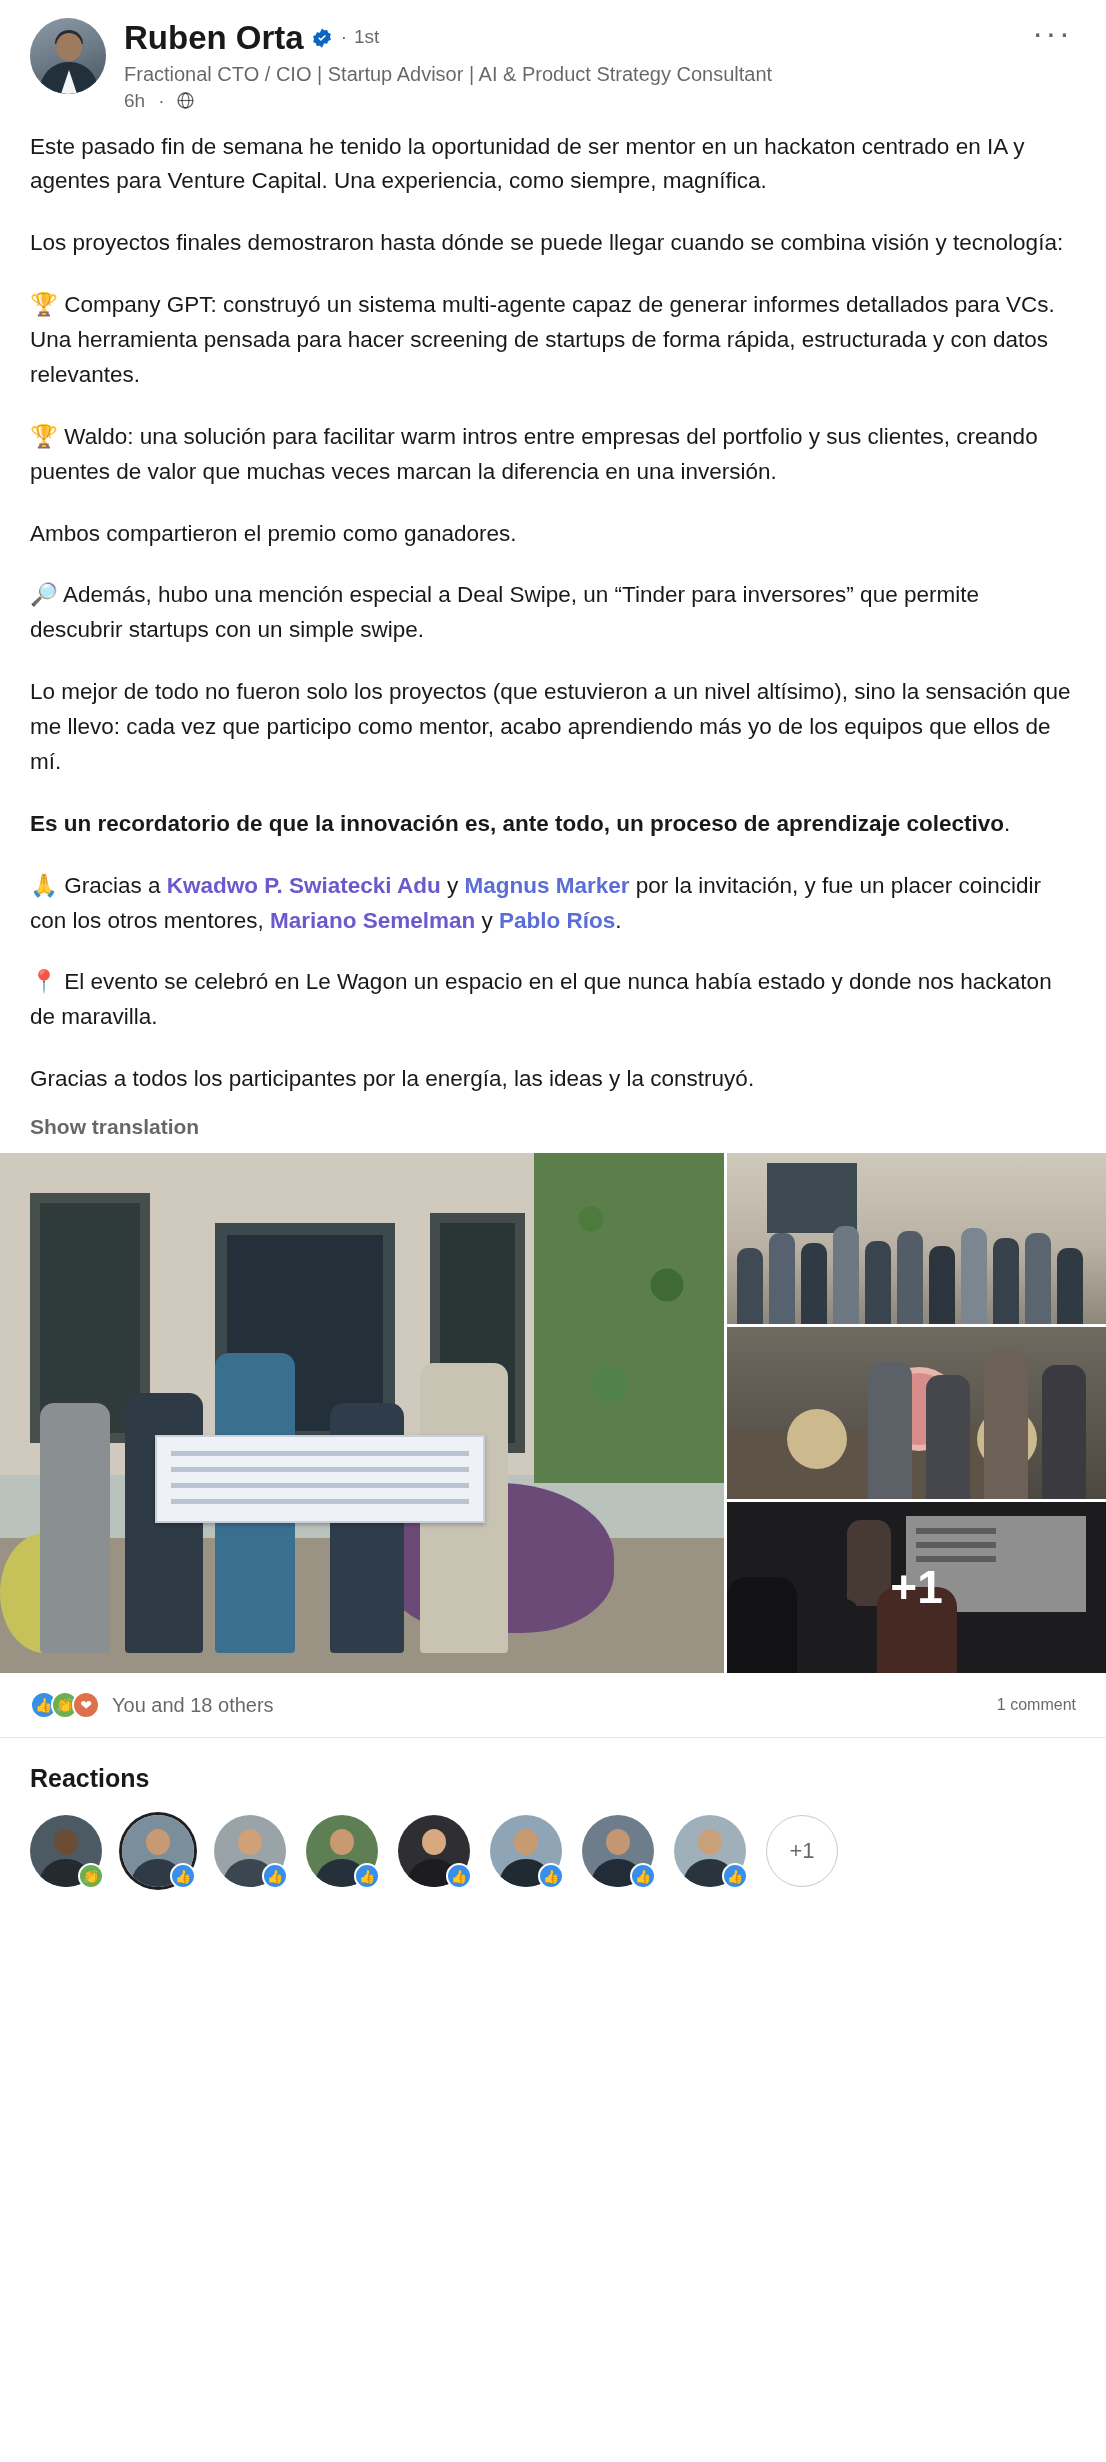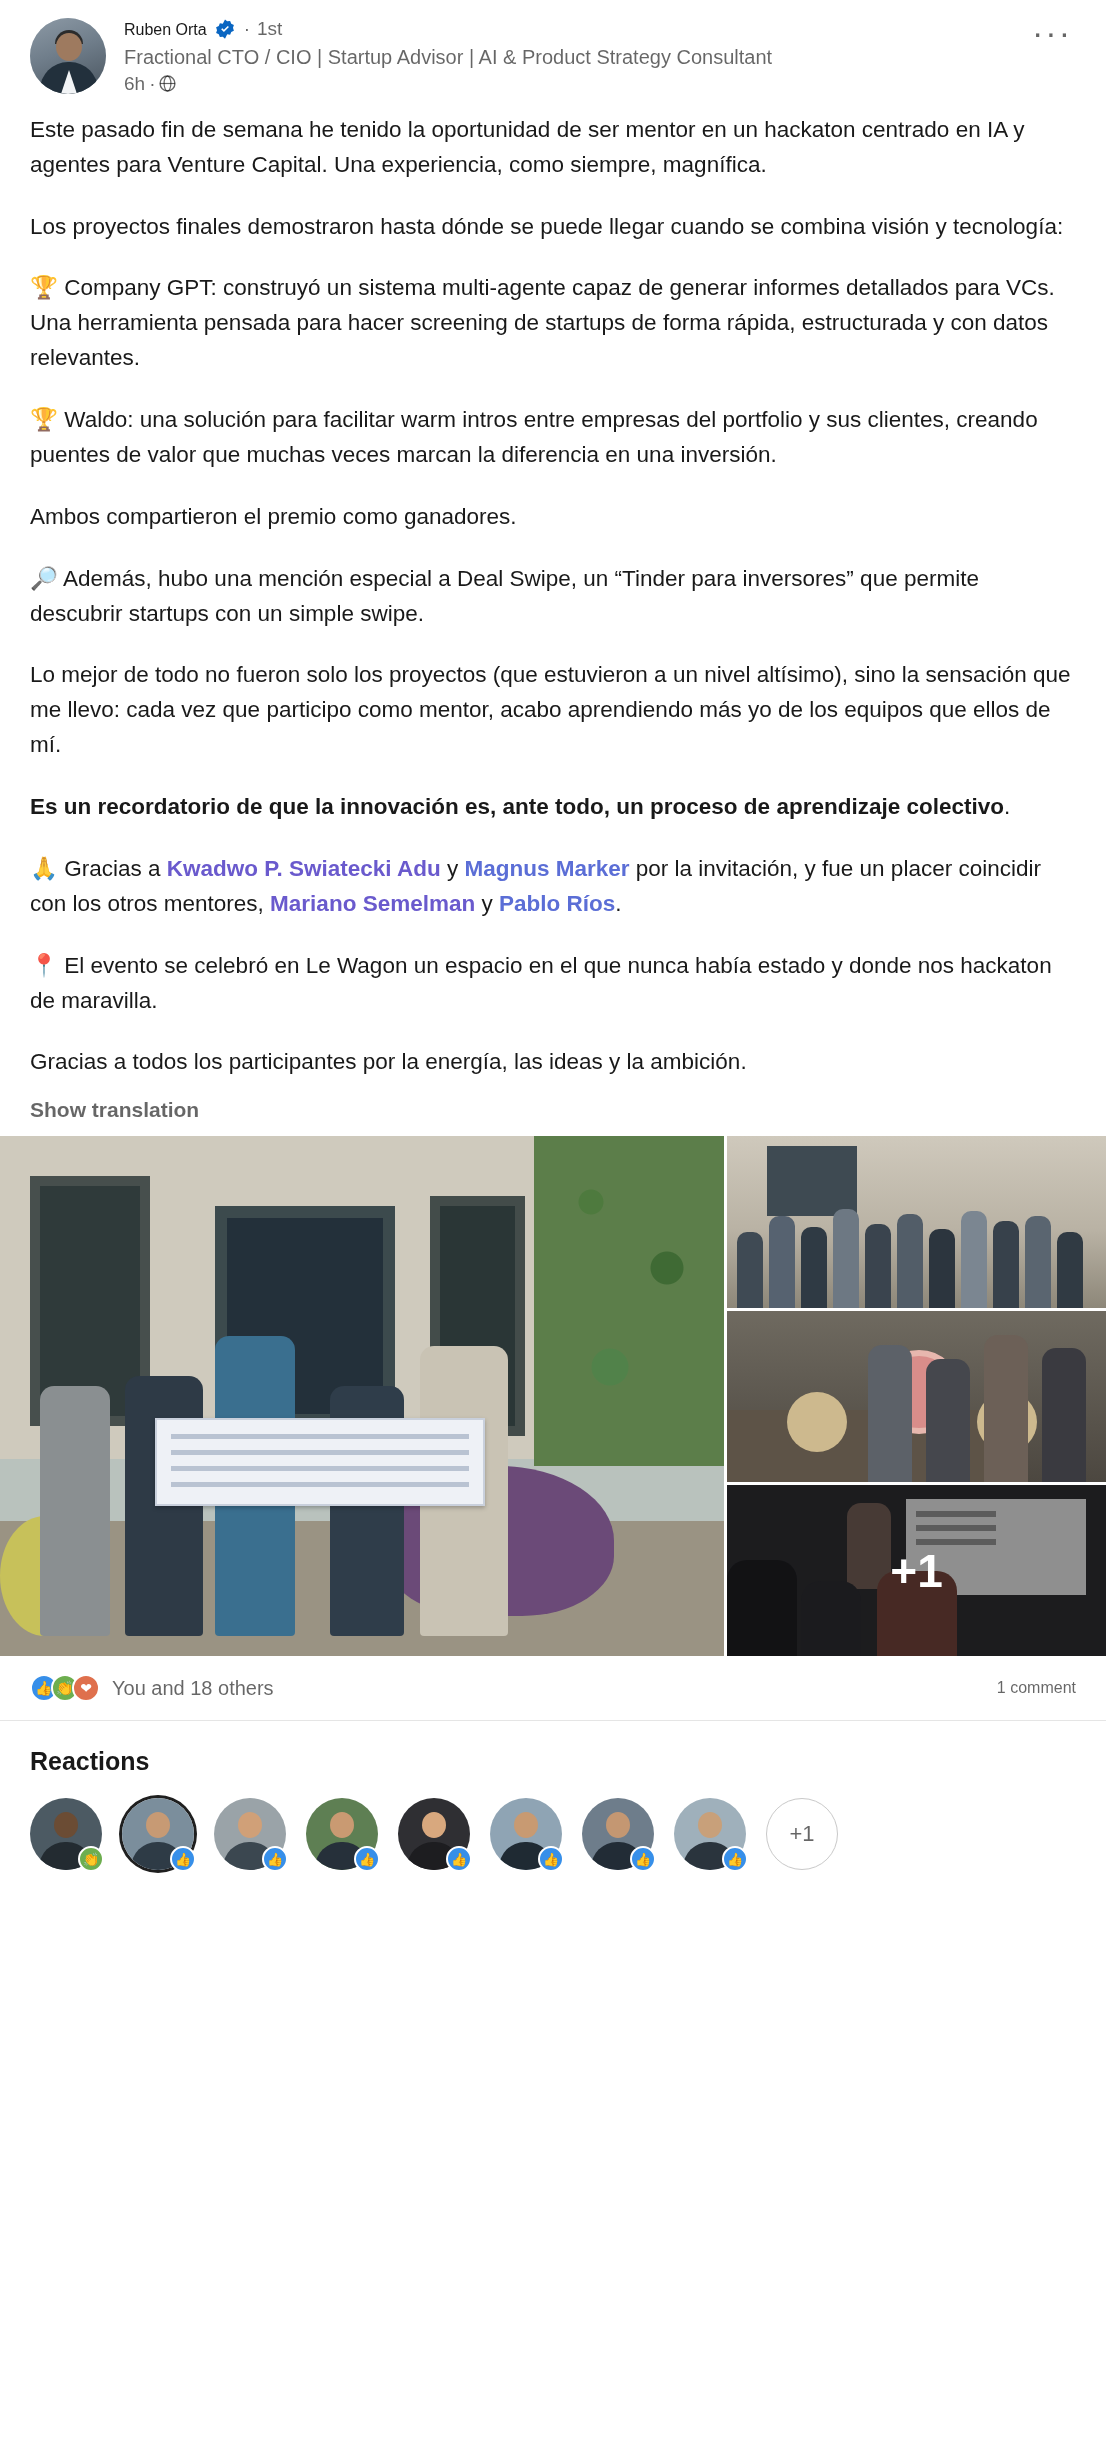--- a/index.html
+++ b/index.html
@@ -71,22 +71,22 @@
     flex: 1 1 auto;
     min-width: 0;
   }
   .name-line {
     display: flex;
     align-items: center;
     gap: 7px;
     line-height: 1.2;
   }
   .author-name {
-    font-size: 16px;
-    font-weight: normal;
+    font-size: 33px;
+    font-weight: bold;
     color: rgba(0,0,0,0.9);
   }
   .verified {
     width: 22px; height: 22px;
     flex: 0 0 22px;
     display: inline-block;
   }
   .degree-dot {
     color: rgba(0,0,0,0.6);
     font-size: 19px;
@@ -103,21 +103,21 @@
     line-height: 1.3;
     white-space: nowrap;
     overflow: hidden;
   }
   .meta-line {
     font-size: 19px;
     color: rgba(0,0,0,0.6);
     margin-top: 3px;
     display: flex;
     align-items: center;
-    gap: 4px;
+    gap: 13px;
   }
   .globe {
     width: 17px; height: 17px;
     display: inline-block;
   }
   .more-btn {
     flex: 0 0 auto;
     font-size: 34px;
     line-height: 16px;
     color: rgba(0,0,0,0.6);
@@ -371,21 +371,21 @@
     <p>🏆 Waldo: una solución para facilitar warm intros entre empresas del portfolio y sus clientes, creando puentes de valor que muchas veces marcan la diferencia en una inversión.</p>
     <p>Ambos compartieron el premio como ganadores.</p>
     <p>🔎 Además, hubo una mención especial a Deal Swipe, un “Tinder para inversores” que permite descubrir startups con un simple swipe.</p>
     <p>Lo mejor de todo no fueron solo los proyectos (que estuvieron a un nivel altísimo), sino la sensación que me llevo: cada vez que participo como mentor, acabo aprendiendo más yo de los equipos que ellos de mí.</p>
 
     <p><span class="strong-line">Es un recordatorio de que la innovación es, ante todo, un proceso de aprendizaje colectivo</span><span>.</span></p>
 
     <p><span>🙏 Gracias a </span><span class="mention">Kwadwo P. Swiatecki Adu</span><span> y </span><span class="mention blue">Magnus Marker</span><span> por la invitación, y fue un placer coincidir con los otros mentores, </span><span class="mention">Mariano Semelman</span><span> y </span><span class="mention blue">Pablo Ríos</span><span>.</span></p>
 
     <p>📍 El evento se celebró en Le Wagon un espacio en el que nunca había estado y donde nos hackaton de maravilla.</p>
-    <p>Gracias a todos los participantes por la energía, las ideas y la ambición.</p>
+    <p>Gracias a todos los participantes por la energía, las ideas y la construyó.</p>
   </div>
 
   <div class="show-translation">Show translation</div>
 
   <div class="collage">
     <div class="collage-left p1">
       <div class="sky"></div>
       <div class="wall"></div>
       <div class="glassL"></div>
       <div class="glassM"></div>

